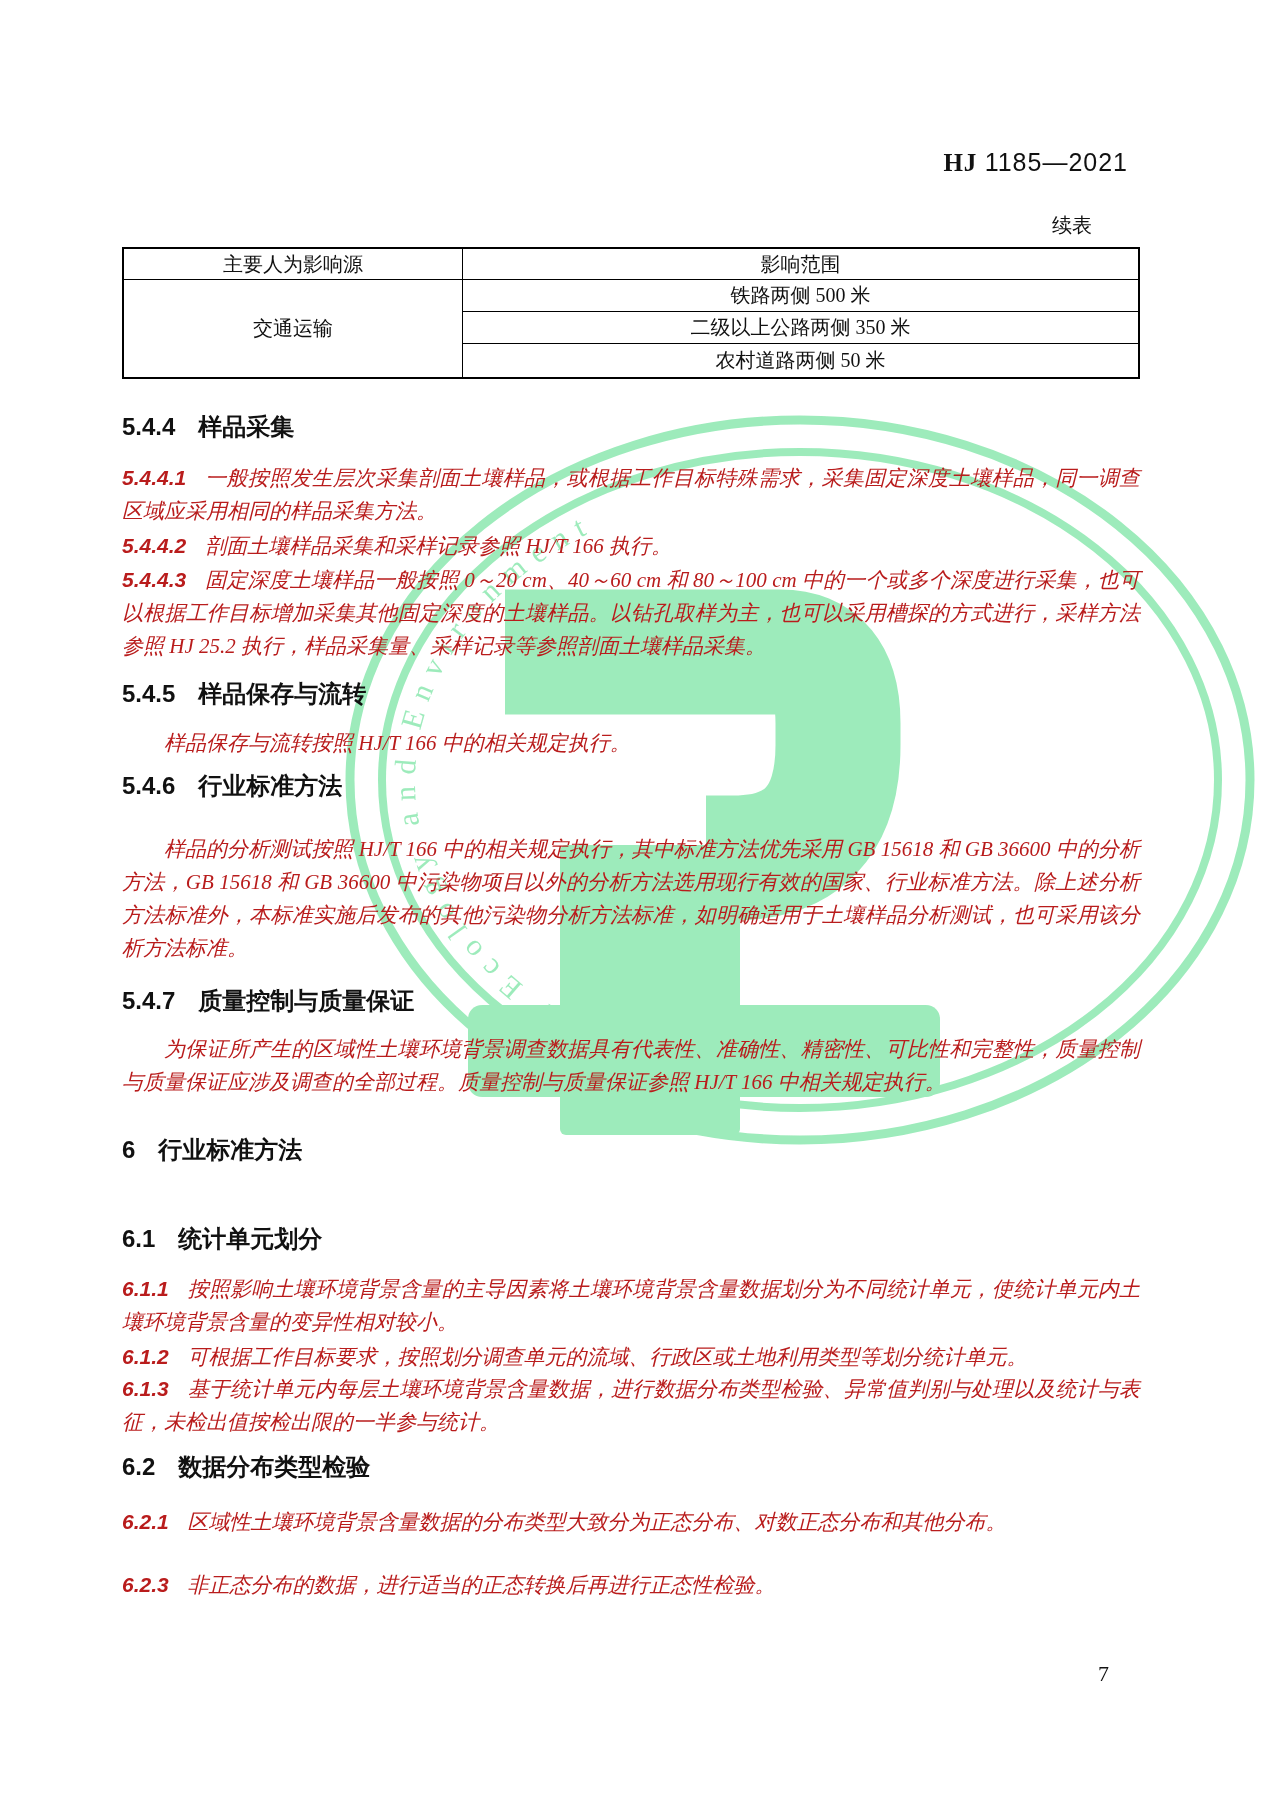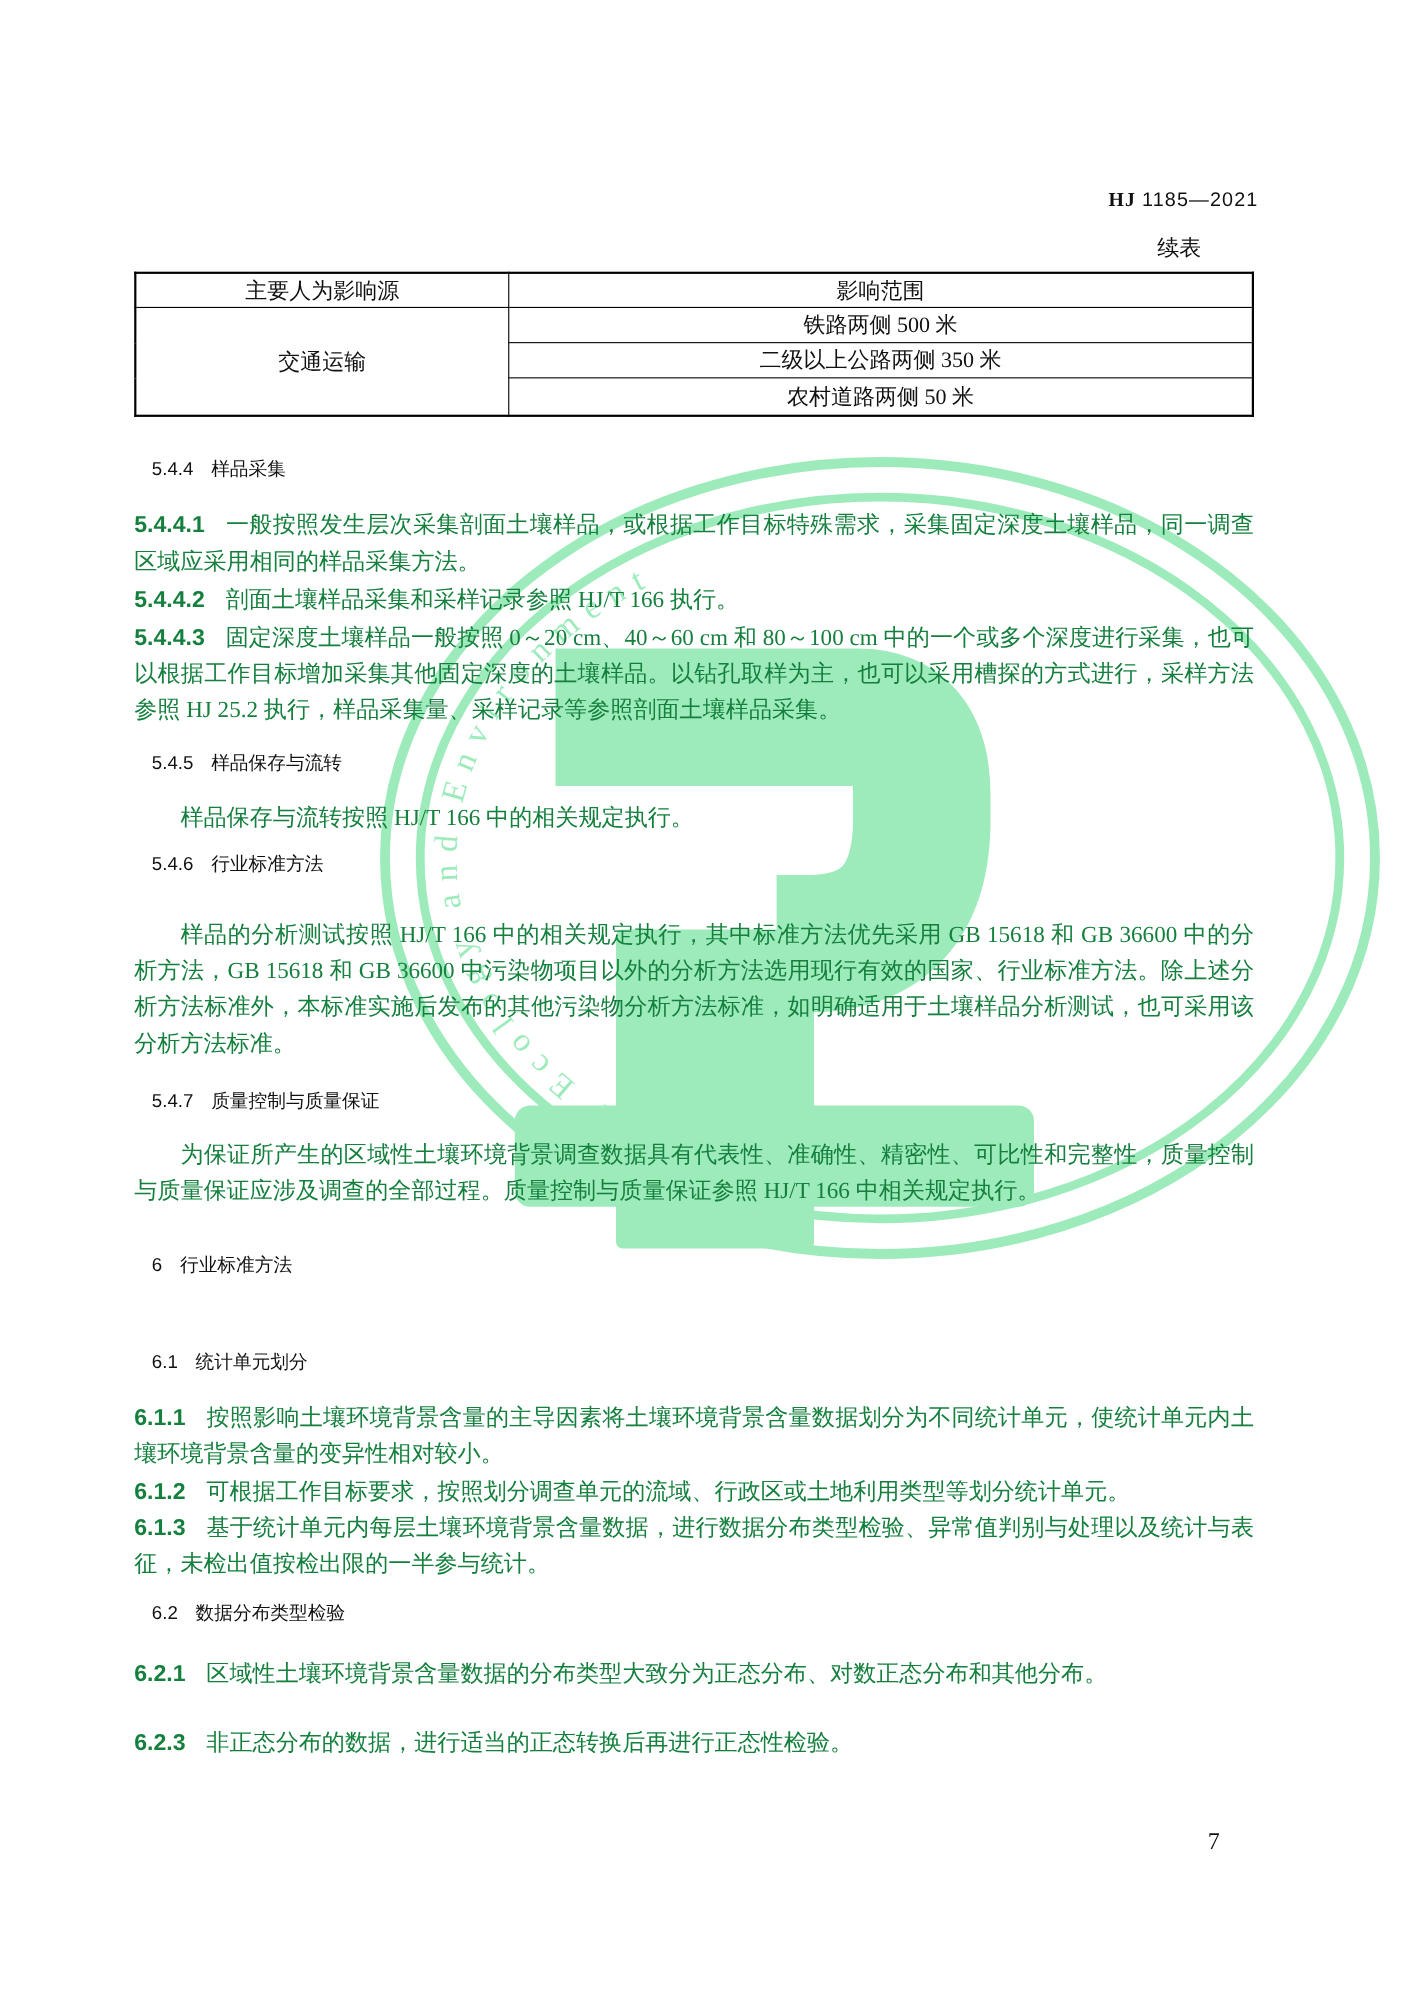--- a/index.html
+++ b/index.html
@@ -1,42 +1,42 @@
 <!DOCTYPE html>
 <html><head>
 <meta charset="utf-8">
 <style>
   html,body{margin:0;padding:0;background:#ffffff;}
   .page{position:relative;width:1280px;height:1809px;background:#ffffff;overflow:hidden;
         font-family:"Liberation Serif","DejaVu Serif",serif;color:#111;}
   .watermark{position:absolute;left:0;top:0;z-index:0;pointer-events:none;}
   .layer{position:absolute;left:0;top:0;width:100%;height:100%;z-index:1;}
 
-  .doc-code{position:absolute;top:148px;right:136px;font-size:18px;letter-spacing:1px;white-space:nowrap;margin-top:23px;}
+  .doc-code{position:absolute;top:148px;right:152px;font-size:25px;letter-spacing:1px;white-space:nowrap;}
   .doc-code .hj{font-weight:bold;font-family:"Liberation Serif","DejaVu Serif",serif;}
   .doc-code .nums{font-family:"Liberation Sans","DejaVu Sans",sans-serif;}
 
   .cont-label{position:absolute;top:212px;right:188px;font-size:20px;}
 
   table.range-table{position:absolute;top:247px;left:122px;width:1018px;
         border-collapse:collapse;table-layout:fixed;font-size:20px;color:#111;}
   table.range-table td{border:1px solid #000;text-align:center;vertical-align:middle;padding:0;}
   table.range-table{border:2.5px solid #000;}
   td.col-source{width:338px;}
   tr.hrow td{height:30px;}
   tr.rrow td{height:31px;}
   tr.rrow-last td{height:33px;}
 
   .heading{position:absolute;left:122px;width:1018px;white-space:nowrap;
-        font-family:"Liberation Sans","DejaVu Sans",sans-serif;font-weight:normal;
-        font-size:17px;line-height:27px;color:#111;margin-left:16px;}
+        font-family:"Liberation Sans","DejaVu Sans",sans-serif;font-weight:bold;
+        font-size:24px;line-height:27px;color:#111;}
   .heading .num{margin-right:0.95em;}
 
   .para{position:absolute;left:122px;width:1018px;font-size:21px;line-height:33px;
-        text-align:justify;color:#15803d;}
+        text-align:justify;color:#b91c1c;font-style:italic;}
   .para .num{font-family:"Liberation Sans","DejaVu Sans",sans-serif;font-weight:bold;margin-right:0.9em;}
   .indent2{text-indent:2em;}
 
   .page-num{position:absolute;top:1661px;left:1098px;font-size:22px;}
 </style>
 </head>
 <body>
 
 <div class="page">
 

